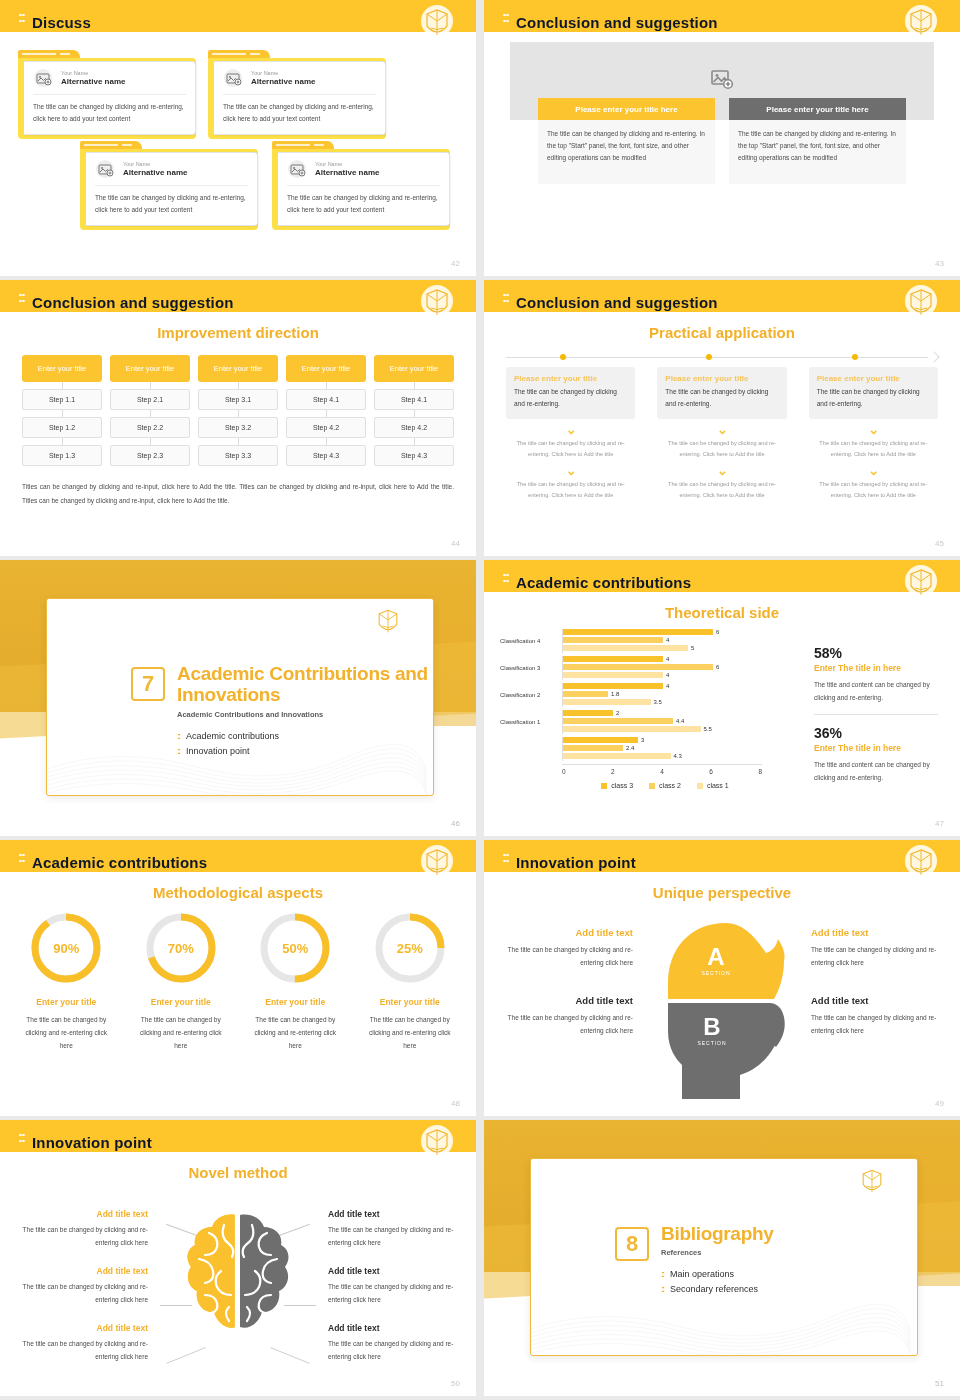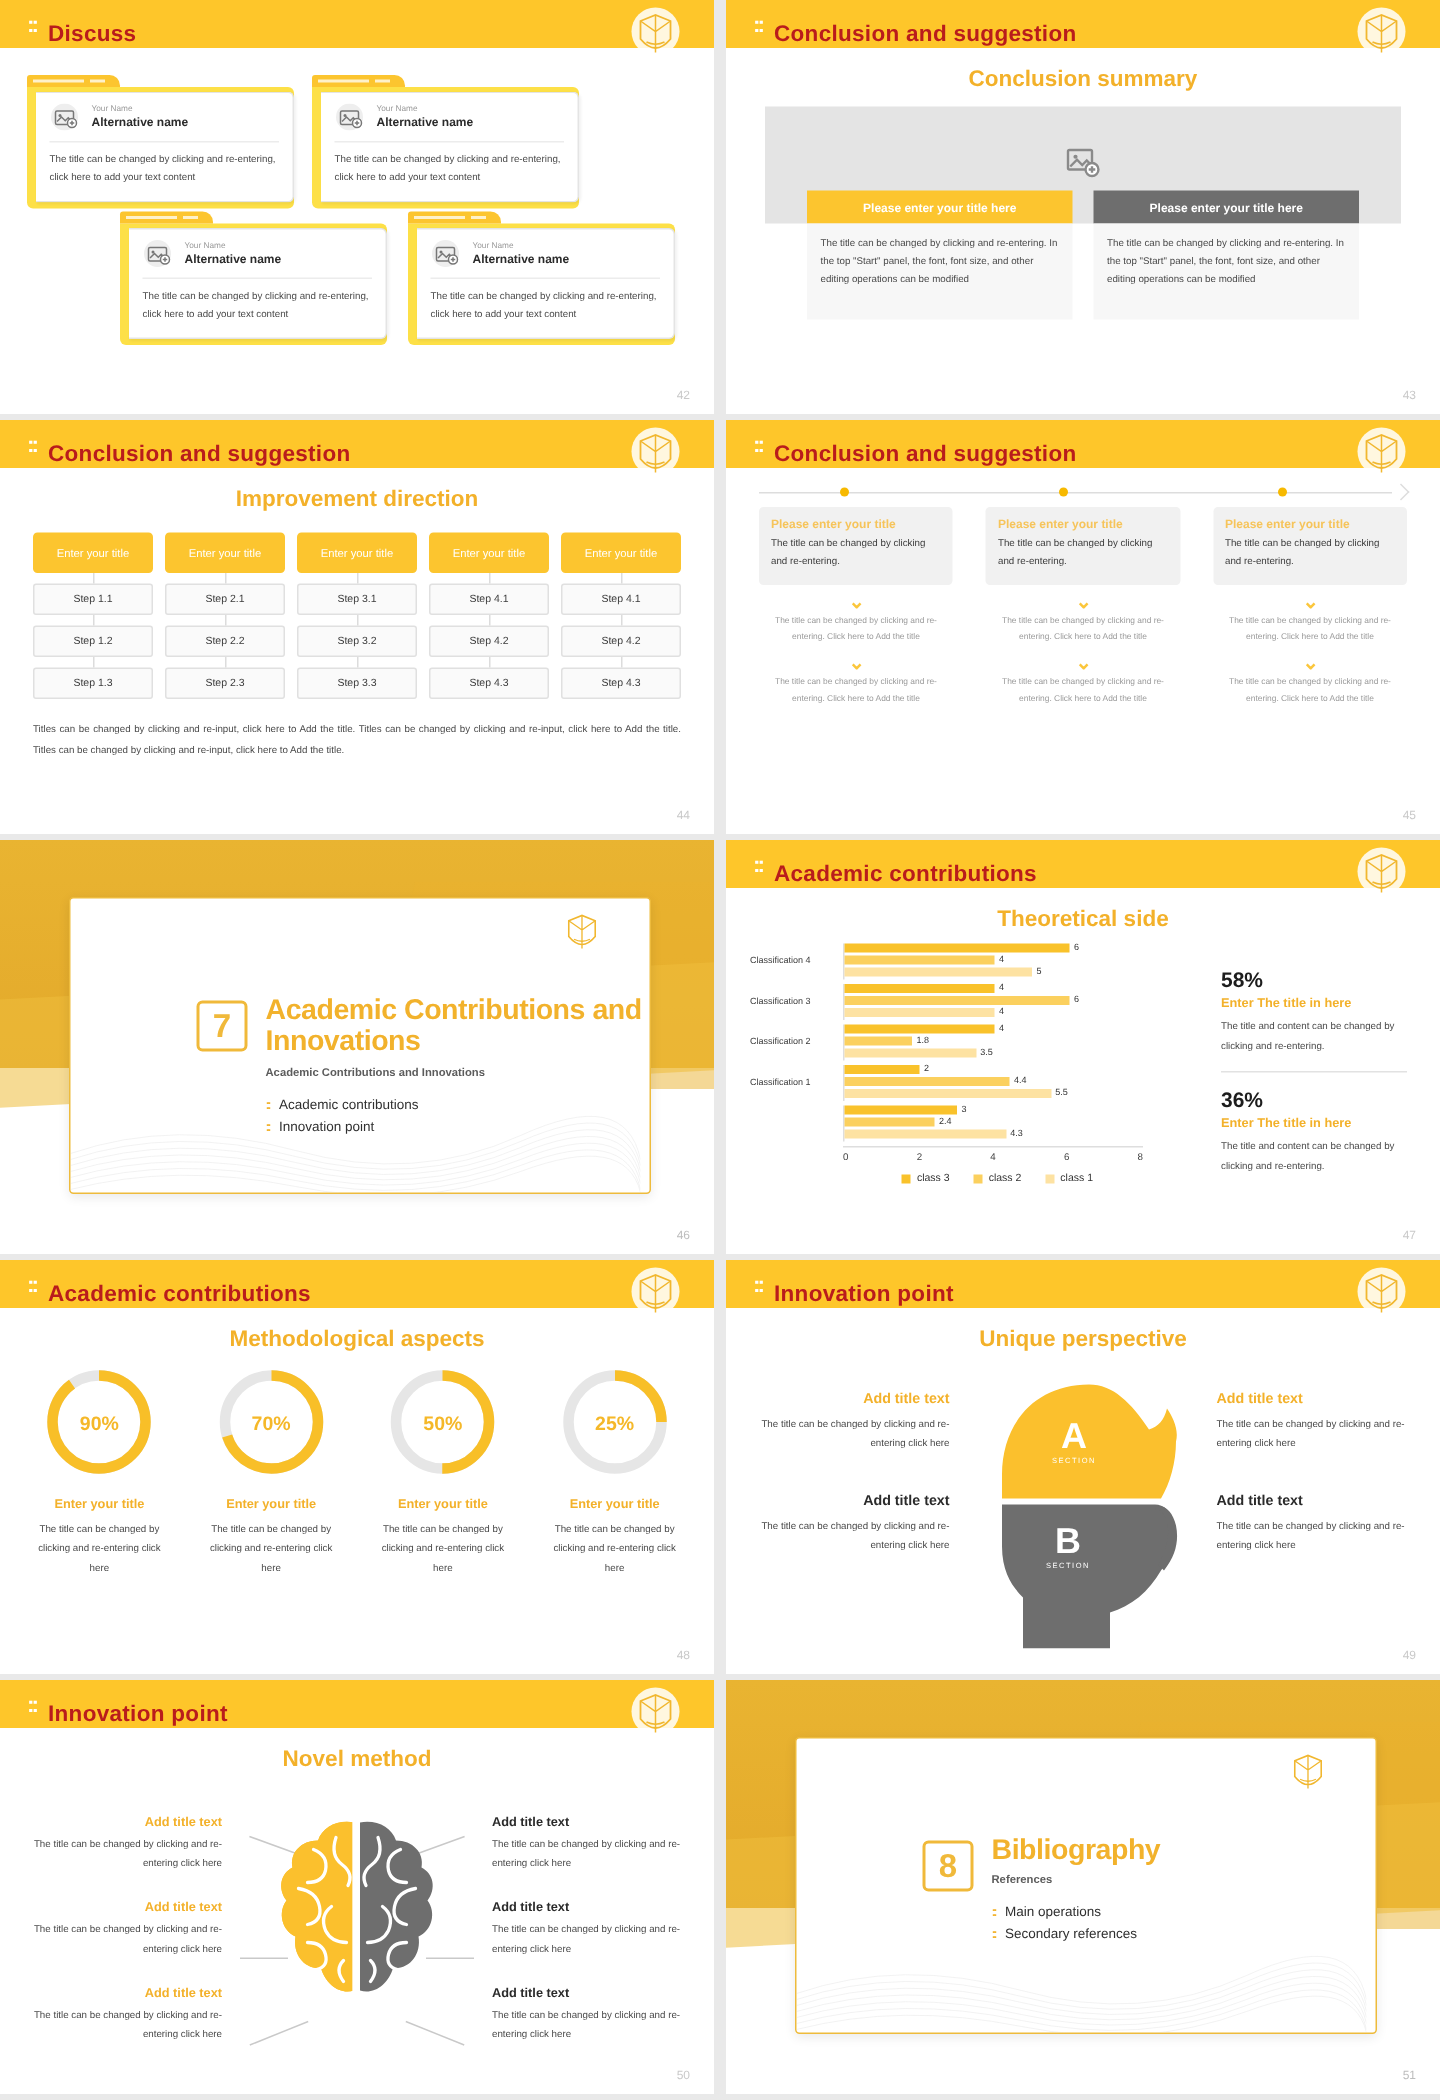--- a/index.html
+++ b/index.html
@@ -27,21 +27,21 @@
   .hdr {
     height: 32px; background: #FEC62A;
     display: flex; align-items: center;
     padding-left: 18px; position: relative;
   }
   .hdr .dots {
     color: #fff; font-size: 15px; font-weight: bold; letter-spacing: -2px;
     margin-right: 8px; line-height: 1;
   }
   .hdr .htitle {
-    color: #b91c1c; font-size: 15px; font-weight: bold;
+    color: #0f172a; font-size: 15px; font-weight: bold;
     letter-spacing: .2px; white-space: nowrap; margin-top: 12px;
   }
   .logo {
     position: absolute; right: 22px; top: 4px;
     width: 34px; height: 40px;
   }
   .logo svg { width: 100%; height: 100%; display: block; }
   .pgnum {
     position: absolute; right: 16px; bottom: 8px;
     font-size: 8px; color: #c9c9c9;
@@ -348,21 +348,20 @@
       <span class="htitle">Conclusion and suggestion</span>
     </div>
     <div class="logo">
       <svg viewBox="0 0 34 40">
           <circle cx="17" cy="17" r="16" fill="#fff" opacity=".85"></circle>
         <path d="M7 10 L17 6 L27 10 L27 22 Q17 34 7 22 Z" fill="none" stroke="#F1B72F" stroke-width="1.2"></path>
         <path d="M17 6 L17 31 M7 10 L17 17 L27 10" fill="none" stroke="#F1B72F" stroke-width="1"></path>
         <path d="M11 24 Q17 27 23 24" fill="none" stroke="#F1B72F" stroke-width="1"></path>
         </svg>
     </div>
-    <div class="subtitle">Conclusion summary</div>
     <div class="cs-wrap">
       <div class="cs-img">
         <span>
           <svg width="24" height="22" viewBox="0 0 24 22">
               <rect x="2" y="3" width="16" height="13" rx="1" fill="none" stroke="#8a8a8a" stroke-width="1.6"></rect>
               <circle cx="7" cy="7.5" r="1.4" fill="#8a8a8a"></circle>
               <path d="M3.5 14 l4.5-4.5 3.5 3.5 3-3 4 4" fill="none" stroke="#8a8a8a" stroke-width="1.6"></path>
               <circle cx="18" cy="16" r="4.3" fill="#fff" stroke="#8a8a8a" stroke-width="1.6"></circle>
               <path d="M18 13.8v4.4M15.8 16h4.4" stroke="#8a8a8a" stroke-width="1.6"></path>
             </svg>
@@ -483,20 +482,21 @@
       <span class="htitle">Conclusion and suggestion</span>
     </div>
     <div class="logo">
       <svg viewBox="0 0 34 40">
           <circle cx="17" cy="17" r="16" fill="#fff" opacity=".85"></circle>
         <path d="M7 10 L17 6 L27 10 L27 22 Q17 34 7 22 Z" fill="none" stroke="#F1B72F" stroke-width="1.2"></path>
         <path d="M17 6 L17 31 M7 10 L17 17 L27 10" fill="none" stroke="#F1B72F" stroke-width="1"></path>
         <path d="M11 24 Q17 27 23 24" fill="none" stroke="#F1B72F" stroke-width="1"></path>
         </svg>
     </div>
+    <div class="subtitle">Practical application</div>
     <div class="tl">
       <div class="tl-line"></div>
       <div class="tl-arrow"></div>
       <div class="tl-dot" style="left:54px"></div>
       <div class="tl-dot" style="left:200px"></div>
       <div class="tl-dot" style="left:346px"></div>
     </div>
     <div class="pa-cols">
       <div class="pa-col">
         <div class="pa-box">

